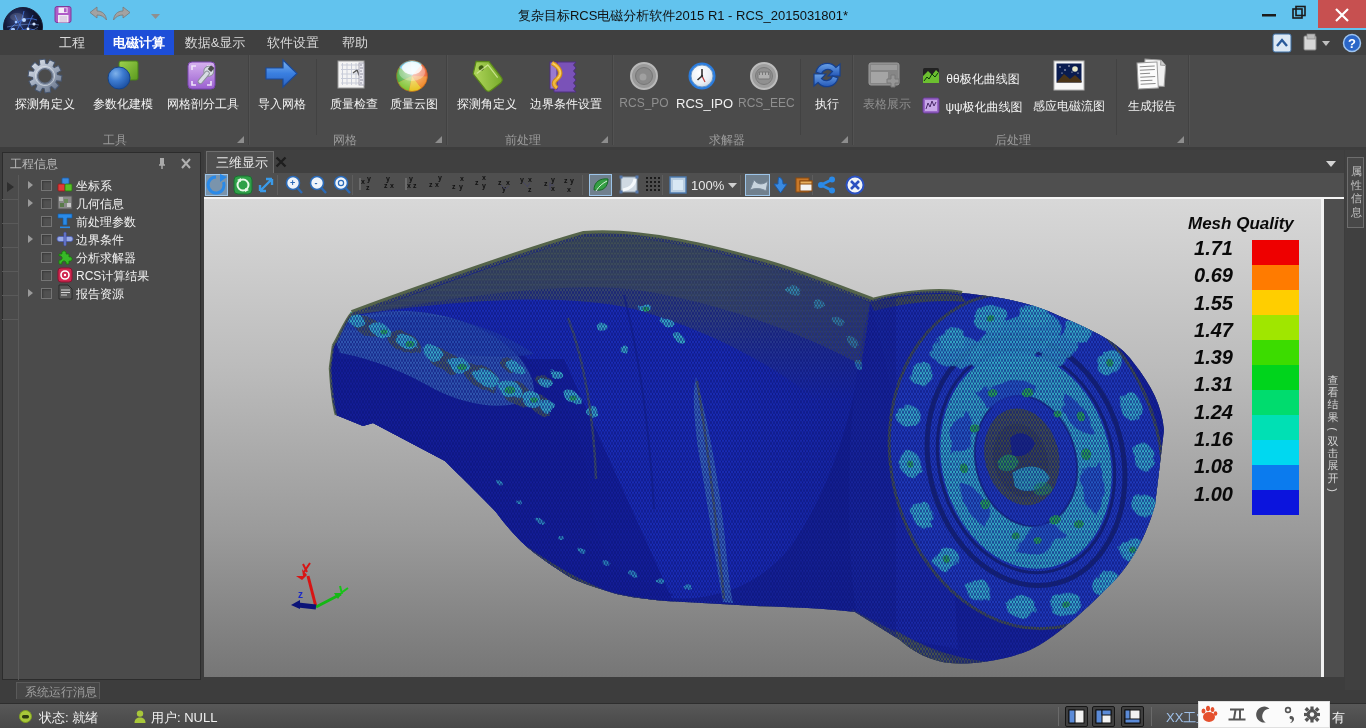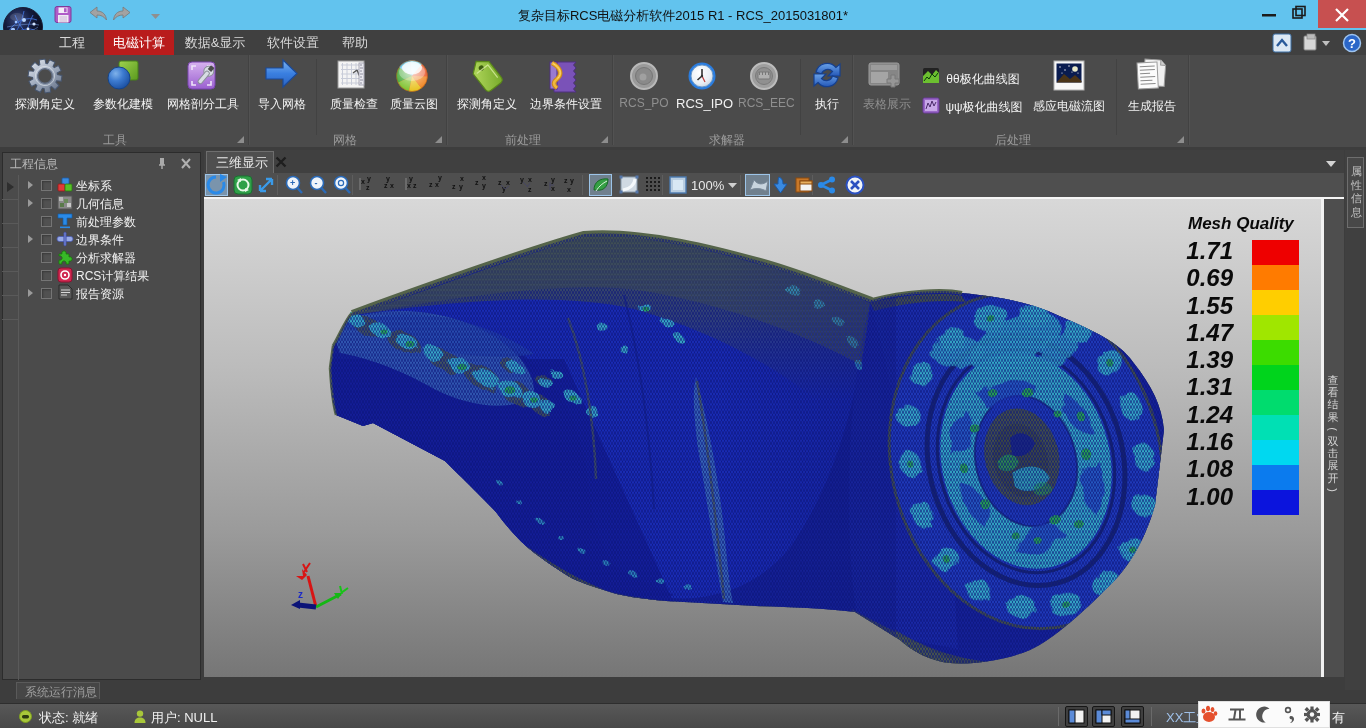--- a/index.html
+++ b/index.html
@@ -6,21 +6,21 @@
 html,body { width:1366px; height:728px; overflow:hidden; background:#3d3d3d;
   font-family:"Liberation Sans", sans-serif; }
 .abs { position:absolute; }
 #stage { position:relative; width:1242px; height:728px;border-radius:9px; }
 
 #titlebar { left:0; top:0; width:1366px; height:30px; background:#62c3ee; }
 #title-text { left:0; top:7px; width:1366px; text-align:center; font-size:13px; color:#101010; }
 
 #menurow { left:0; top:30px; width:1366px; height:25px; background:#404040; }
 .mtab { position:absolute; top:30px; height:25px; line-height:25px; color:#d8d8d8; font-size:13px; text-align:center; }
-.mtab.active { background:#b91c1c; color:#fff; }
+.mtab.active { background:#1d4ed8; color:#fff;font-weight:bold; }
 
 #ribbon { left:0; top:55px; width:1366px; height:92px; background:#4b4b4b; }
 .rlabel { position:absolute; top:77px; font-size:12px; color:#9b9b9b; text-align:center; }
 .rsep  { position:absolute; top:0px; width:2px; height:90px;
   background:linear-gradient(90deg,#3a3a3a,#5a5a5a); }
 .rsub  { position:absolute; top:4px; width:1px; height:76px; background:#424242; }
 .rbtn-label { position:absolute; font-size:12px; color:#f2f2f2; text-align:center; white-space:nowrap; }
 .rbtn-label.dis { color:#8f8f8f; }
 .corner { position:absolute; top:81px; width:0; height:0;
   border-left:7px solid transparent; border-bottom:7px solid #8d8d8d; }
@@ -38,21 +38,21 @@
   border:1px solid #6e6e6e; border-bottom:none; color:#e8e8e8; font-size:13px; }
 #toolbar { left:204px; top:173px; width:1140px; height:24px; background:#4f4f4f; }
 #toolbar-white { left:204px; top:197px; width:1140px; height:2px; background:#f5f5f5; }
 #viewport { left:204px; top:199px; width:1117px; height:478px;
   background:linear-gradient(180deg,#d8d8d8 0%,#bcbcbc 35%,#9a9a9a 70%,#767676 100%); }
 .tsep { position:absolute; top:2px; width:1px; height:20px; background:#3c3c3c; border-right:1px solid #5e5e5e; }
 
 #rbar1 { left:1324px; top:199px; width:20px; height:478px; background:#4e4e4e; }
 #rbar2 { left:1345px; top:150px; width:21px; height:540px; background:#404040; }
 
-.leg-num { position:absolute; width:60px; text-align:right; font-size:24px; font-weight:bold;
+.leg-num { position:absolute; width:60px; text-align:right; font-size:20px; font-weight:bold;
   font-style:italic; color:#0a0a0a; font-family:"Liberation Sans",sans-serif; }
 
 #msgtab { left:16px; top:682px; width:84px; height:17px; background:#464646;
   border:1px solid #5a5a5a; border-bottom:none; color:#9f9f9f; font-size:12px; }
 #statusbar { left:0; top:703px; width:1366px; height:25px;
   background:linear-gradient(180deg,#585858,#484848); border-top:1px solid #2e2e2e;
   color:#f0f0f0; font-size:13px; }
 .sbtn { position:absolute; top:2px; width:23px; height:21px; background:#3f3f3f;
   border:1px solid #161616; border-radius:2px; }
 #ime { position:absolute; left:1198px; top:-3px; width:132px; height:27px; background:#fbfbfb;

